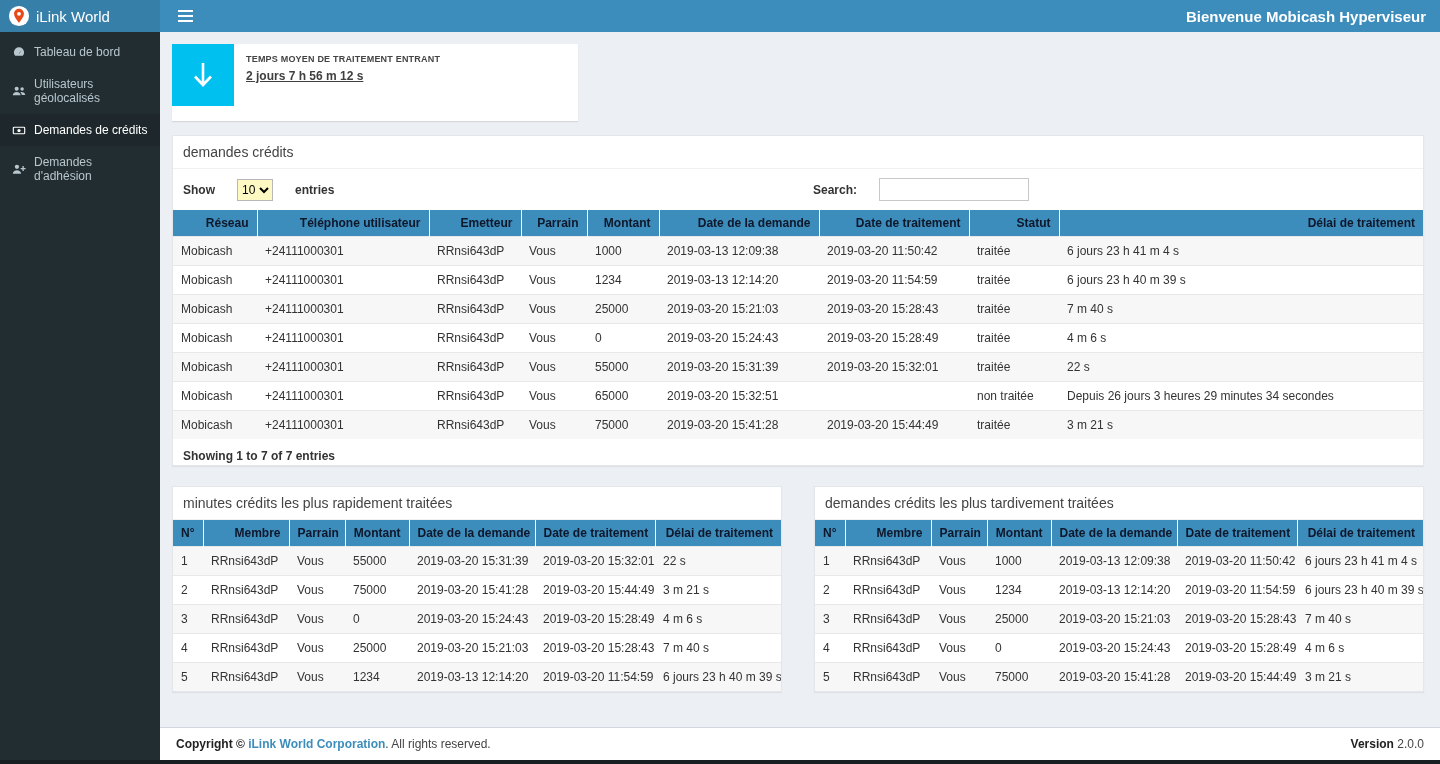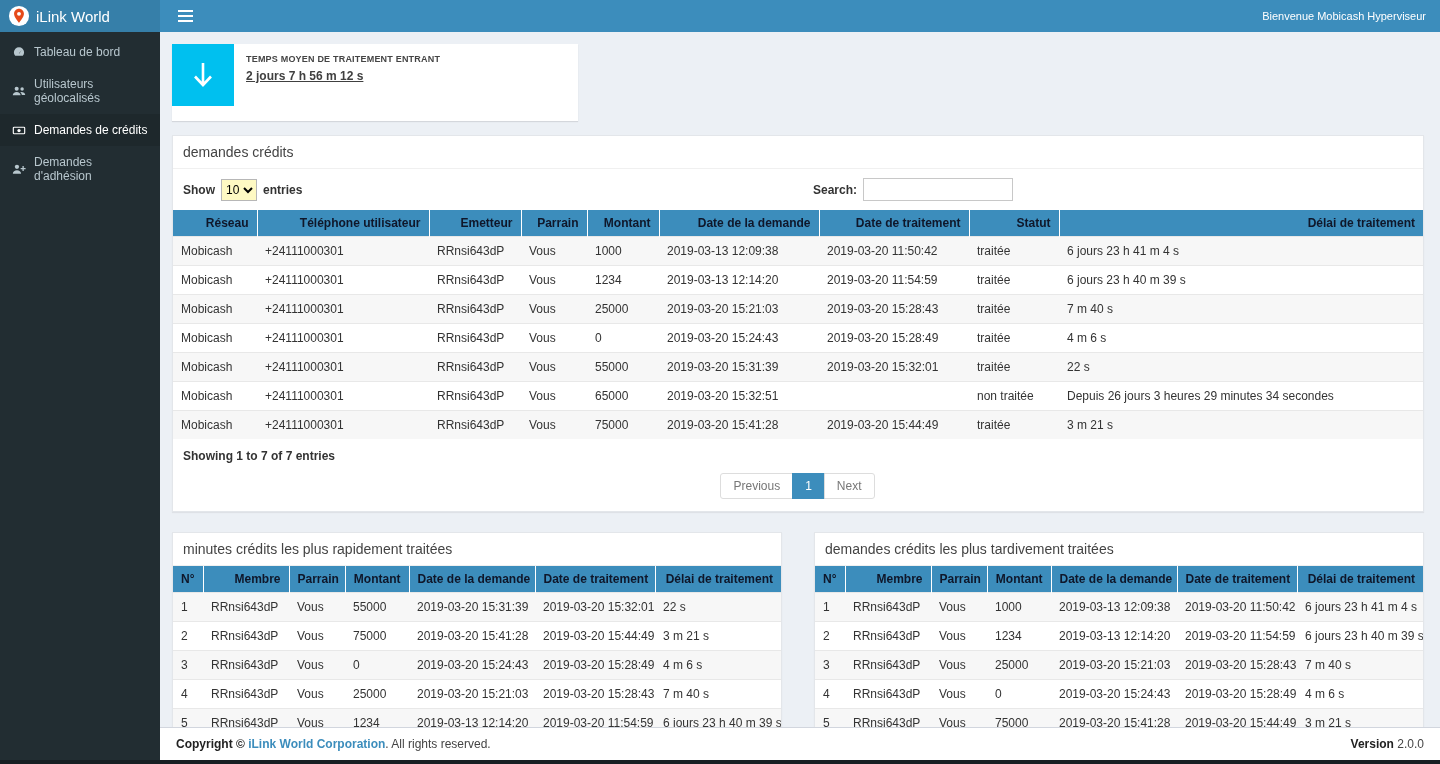--- a/index.html
+++ b/index.html
@@ -28,21 +28,21 @@
   .brand { color: #fff; font-size: 15px; white-space: nowrap; }
   .brand b { font-weight: 400; }
   .navbar {
     grid-column: 2; grid-row: 1;
     background: #3c8dbc;
     display: flex; align-items: center;
     padding: 0 14px;
   }
   .hamburger { display: inline-flex; flex-direction: column; gap: 3px; cursor: pointer; padding: 4px; }
   .hamburger span { width: 15px; height: 2px; background: #fff; display: block; }
-  .welcome { margin-left: auto; color: #fff; font-size: 11px; font-weight: 400; }
+  .welcome { margin-left: auto; color: #fff; font-size: 15px; font-weight: 700; }
   
   .sidebar { grid-column: 1; grid-row: 2; background: #222d32; padding-top: 4px; }
   .nav-item {
     display: flex; align-items: center; gap: 8px;
     padding: 9px 12px;
     color: #b8c7ce; cursor: pointer; font-size: 12px;
   }
   .nav-item svg { flex: 0 0 14px; }
   .nav-item.active { background: #1e282c; color: #fff; }
   
@@ -55,21 +55,21 @@
     box-shadow: 0 1px 1px rgba(0,0,0,0.1);
   }
   .ib-icon { width: 62px; height: 62px; background: #00c0ef; display: flex; align-items: center; justify-content: center; }
   .ib-body { padding: 10px 10px 0 12px; }
   .ib-label { font-size: 9px; font-weight: 700; color: #444; letter-spacing: .2px; margin-bottom: 5px; }
   .ib-value { font-size: 12px; font-weight: 700; color: #404040; text-decoration: underline; }
   
   .panel { background: #fff; border: 1px solid #e3e6ea; box-shadow: 0 1px 1px rgba(0,0,0,0.06); margin-bottom: 20px; }
   .panel-heading { padding: 8px 10px; border-bottom: 1px solid #f0f0f0; font-size: 14px; color: #444; }
   .controls { display: flex; padding: 9px 10px; align-items: center; }
-  .controls .half { width: 50%; display: flex; align-items: center; gap: 6px; }
+  .controls .half { width: 50%; display: flex; align-items: center; gap: 22px; }
   .controls .half.right { padding-left: 15px; }
   .controls label, .controls .lbl { font-weight: 700; color: #333; }
   select.length { height: 22px; font-size: 12px; border: 1px solid #b7b7b7; background: #fef9c3; font-family: "Liberation Sans", sans-serif; }
   input.search { height: 23px; width: 150px; border: 1px solid #c8c8c8; padding: 2px 6px; font-size: 12px; font-family: "Liberation Sans", sans-serif; }
   
   table.dt { width: 100%; border-collapse: collapse; table-layout: fixed; }
   table.dt th {
     background: #3c8dbc; color: #0f172a; font-weight: 700; text-align: right;
     padding: 6px 8px; font-size: 12px; overflow: hidden; white-space: nowrap;
   }
@@ -291,25 +291,20 @@
                 <td>Vous</td>
                 <td>75000</td>
                 <td>2019-03-20 15:41:28</td>
                 <td>2019-03-20 15:44:49</td>
                 <td>traitée</td>
                 <td>3 m 21 s</td>
               </tr>
             </tbody>
           </table>
         <div class="table-info">Showing 1 to 7 of 7 entries</div>
-        <div class="pagination">
-          <span class="page-btn first">Previous</span>
-          <span class="page-btn active">1</span>
-          <span class="page-btn last">Next</span>
-        </div>
       </div>
 
       <div class="bottom-row">
         <div class="panel">
           <div class="panel-heading">minutes crédits les plus rapidement traitées</div>
           <table class="dt">
               <colgroup>
                 <col style="width: 30px;">
                 <col style="width: 86px;">
                 <col style="width: 56px;">

